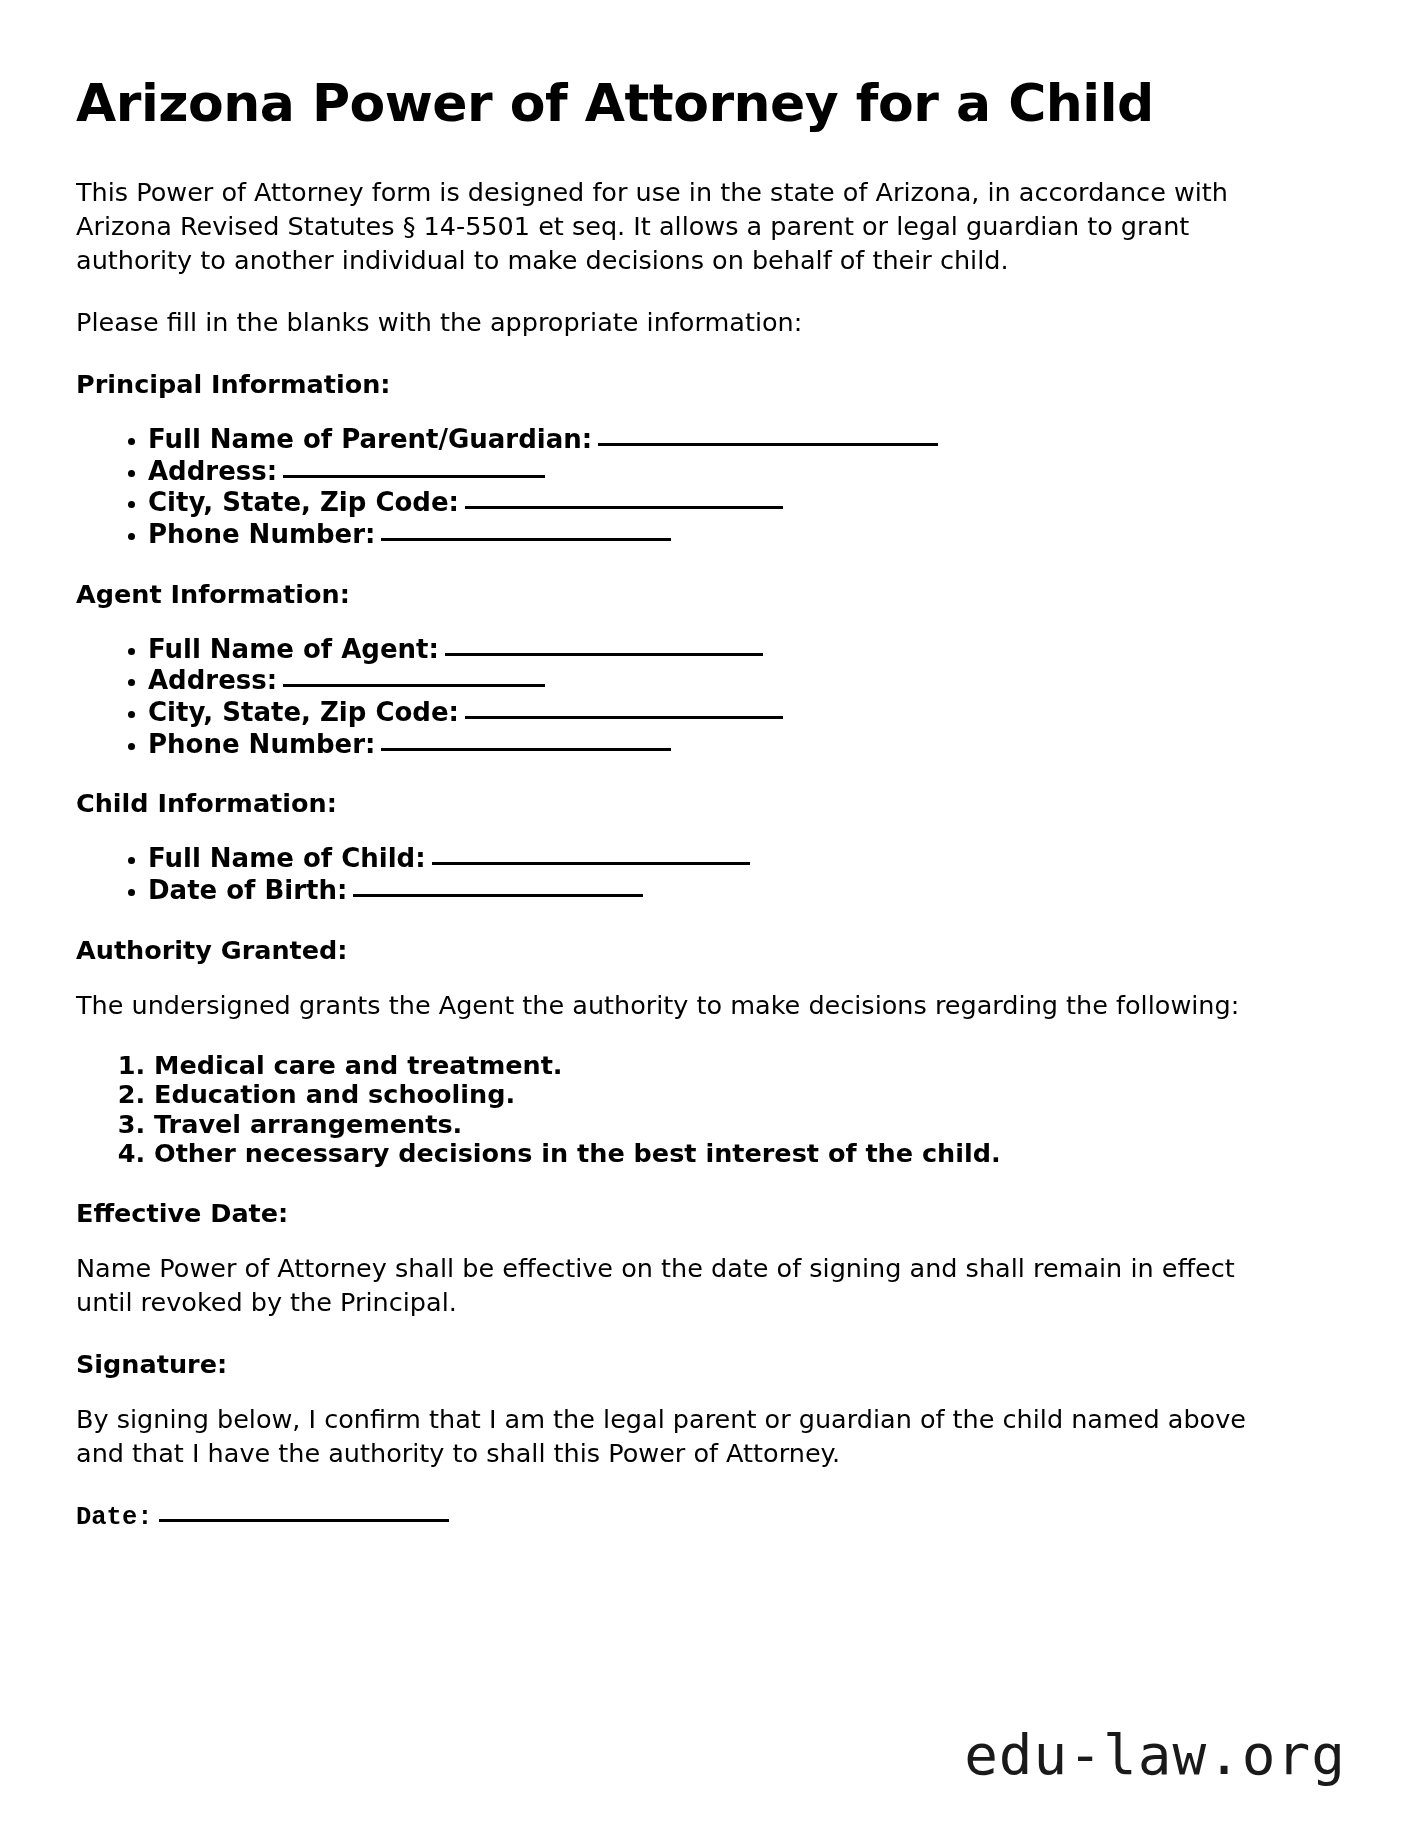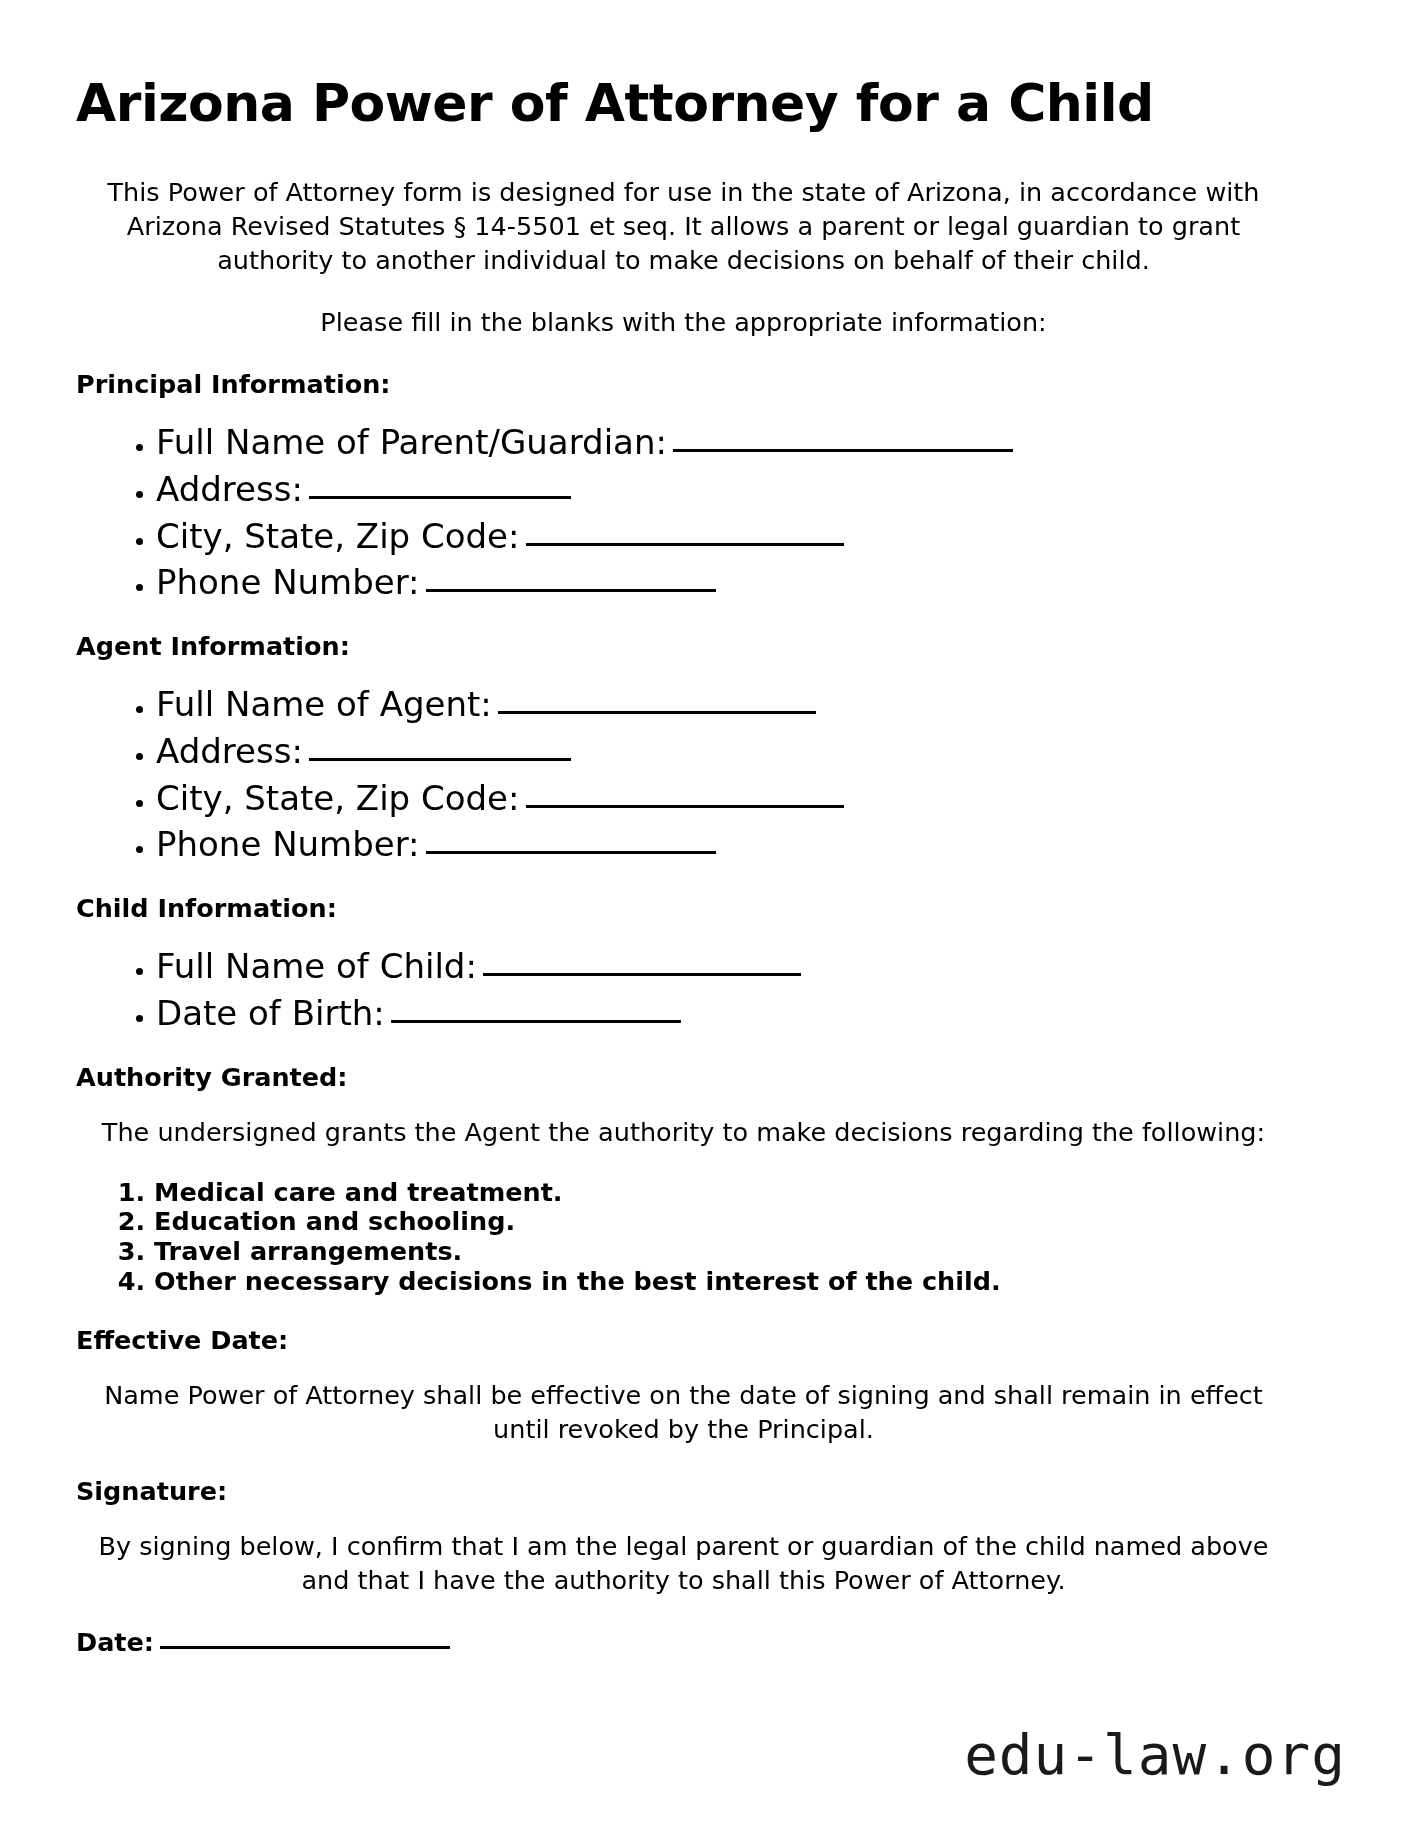--- a/index.html
+++ b/index.html
@@ -31,21 +31,20 @@
     letter-spacing: -0.5px;
     line-height: 1.12;
     margin: 0 0 44px 0;
   }
 
   .para {
     font-size: 25.5px;
     line-height: 1.33;
     margin: 0 13px 28px 0;
     max-width: 1245px;
-    text-align: center;
   }
 
   .section-heading {
     font-size: 25.5px;
     font-weight: bold;
     line-height: 1.3;
     margin: 0 0 22px 0;
   }
 
   ul.form-list, ol.num-list {
@@ -56,24 +55,24 @@
   ul.form-list {
     list-style-type: disc;
   }
 
   ol.num-list {
     list-style-type: decimal;
     padding-left: 78px;
   }
 
   ul.form-list > li {
-    font-size: 34px;
-    font-weight: normal;
+    font-size: 26px;
+    font-weight: bold;
     line-height: 1.14;
-    margin: 8px;
+    margin: 0;
     padding: 0;
   }
 
   ol.num-list > li {
     font-size: 25.5px;
     font-weight: bold;
     line-height: 1.16;
     margin: 0;
     padding: 0;
   }
@@ -96,20 +95,21 @@
 
   .sig-line {
     font-size: 25.5px;
     font-weight: bold;
     line-height: 1.25;
     margin: 0 0 34px 0;
   }
 
   .sig-line.date-line {
     margin-bottom: 38px;
+    font-family: Liberation Mono, monospace;
   }
 
   .witness-heading {
     font-size: 25.5px;
     font-weight: bold;
     line-height: 1.25;
     margin: 0;
   }
 
   .watermark {

